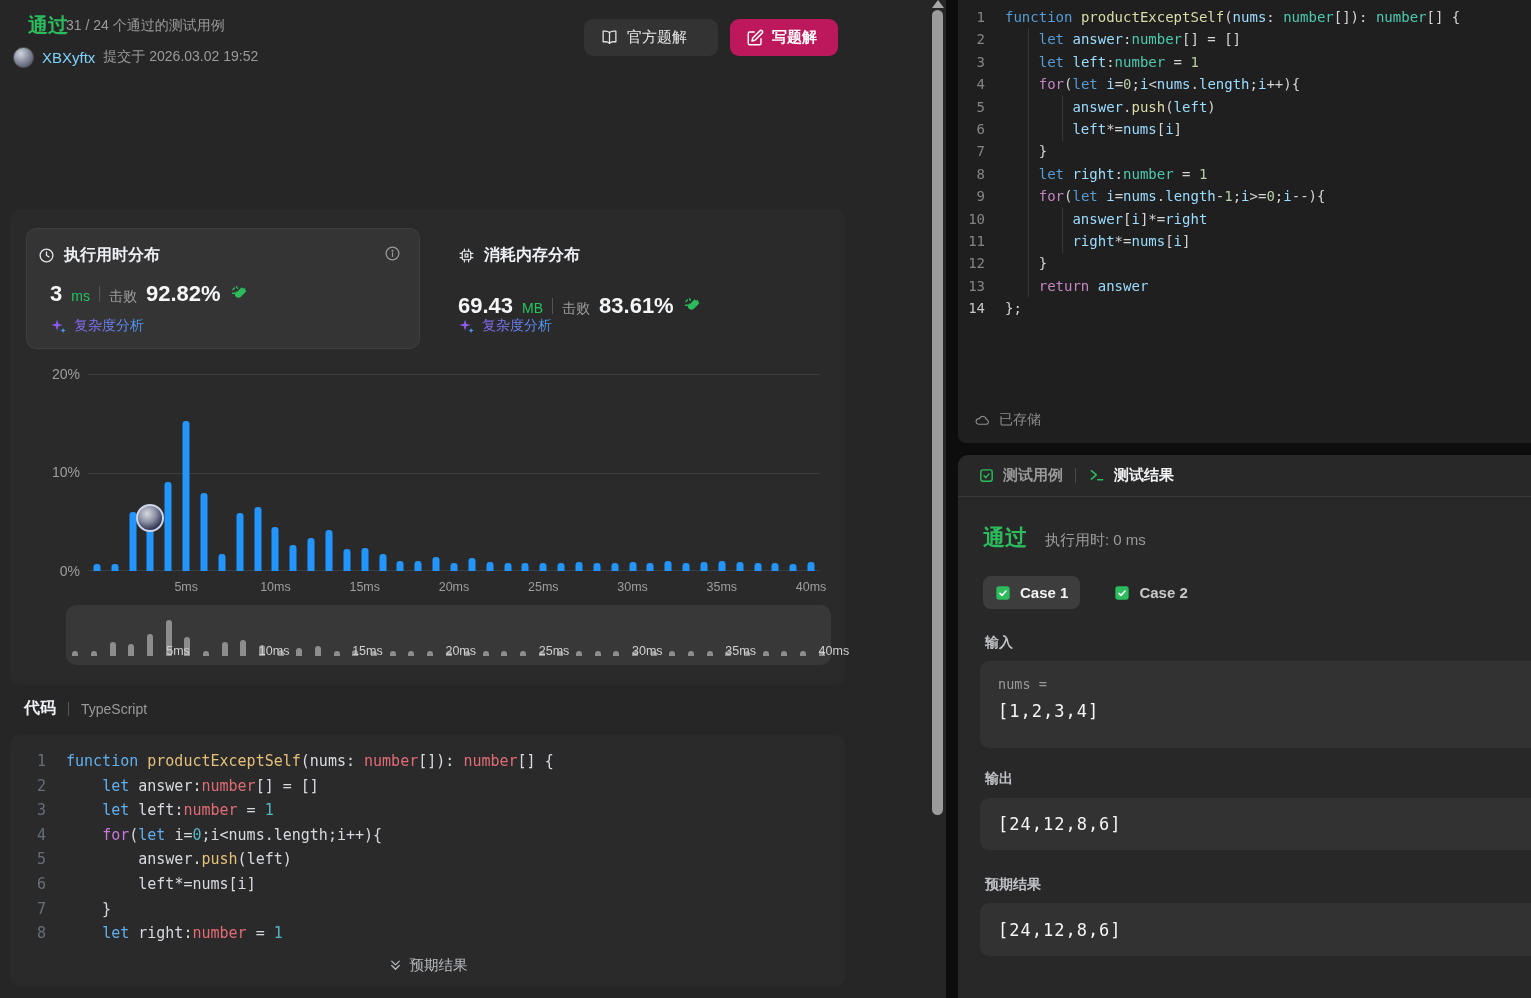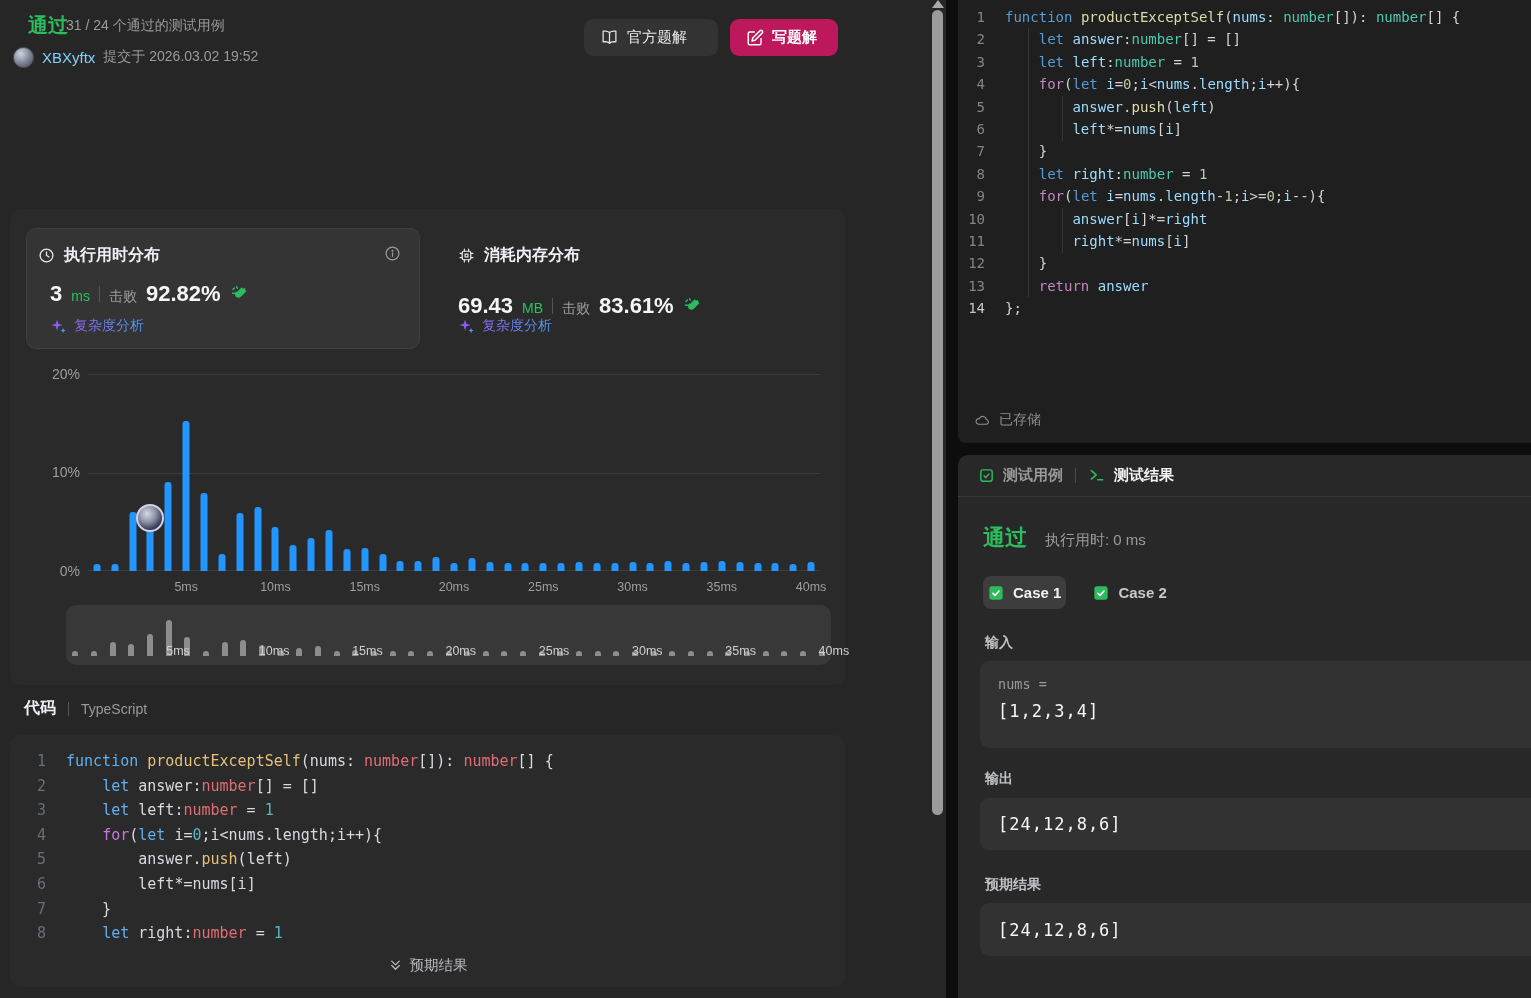--- a/index.html
+++ b/index.html
@@ -96,21 +96,21 @@
   .console-card { position:absolute; left:12px; top:455px; width:585px; height:543px; background:#282828; border-radius:10px 10px 0 0; }
   .console-tabs { position:absolute; left:0; top:0; width:100%; height:42px; border-bottom:1px solid #383838; display:flex; align-items:center; padding-left:20px; gap:12px; }
   .tab { display:flex; align-items:center; gap:8px; font-size:15px; font-weight:700; cursor:pointer; }
   .tab.inactive { color:#9a9a9a; }
   .tab.active { color:#f2f3f5; }
   .tab-sep { width:1px; height:15px; background:#4a4a4a; }
   .console-status-row { position:absolute; left:25px; top:68px; display:flex; align-items:baseline; gap:18px; }
   .console-pass { font-size:22px; font-weight:800; color:#2cbb5d; }
   .console-rt { font-size:15px; color:#9a9a9a; }
   .cases-row { position:absolute; left:25px; top:121px; display:flex; align-items:center; gap:22px; }
-  .case-pill { display:flex; align-items:center; gap:9px; padding:8px 5px; border-radius:8px; font-size:15px; font-weight:700; cursor:pointer; }
+  .case-pill { display:flex; align-items:center; gap:9px; padding:8px 12px; border-radius:8px; font-size:15px; font-weight:700; cursor:pointer; }
   .case-pill.sel { background:#3d3d3d; color:#f2f3f5; }
   .case-pill.unsel { background:transparent; color:#c9c9c9; }
   .io-label { position:absolute; left:27px; font-size:14px; font-weight:600; color:#bfc2c7; }
   .io-box { position:absolute; left:22px; right:-14px; background:#323232; border-radius:9px; padding:15px 18px; font-family:"DejaVu Sans Mono",monospace; }
   .io-arg { font-size:13.5px; color:#9a9a9a; margin-bottom:9px; }
   .io-val { font-size:17px; color:#f5f6f8; letter-spacing:1px; }
 
   .icon { display:inline-flex; flex:none; }
 </style>
 </head>

